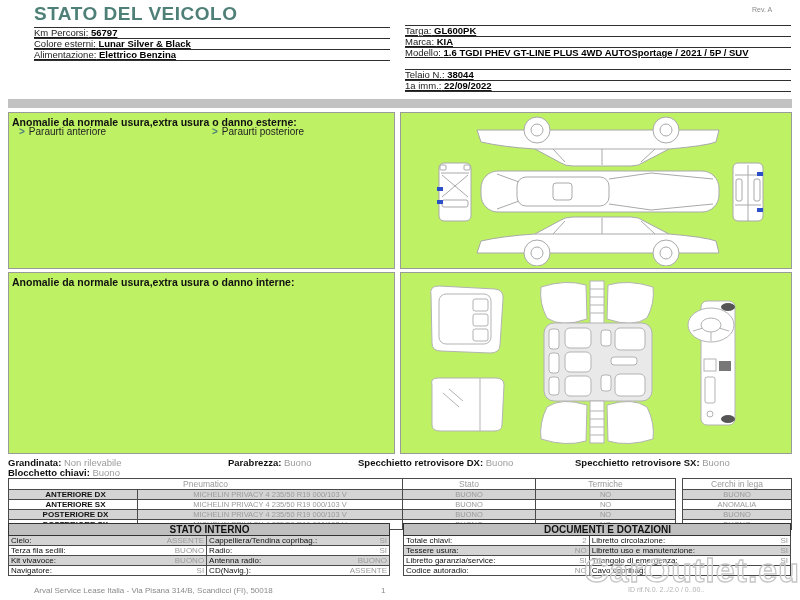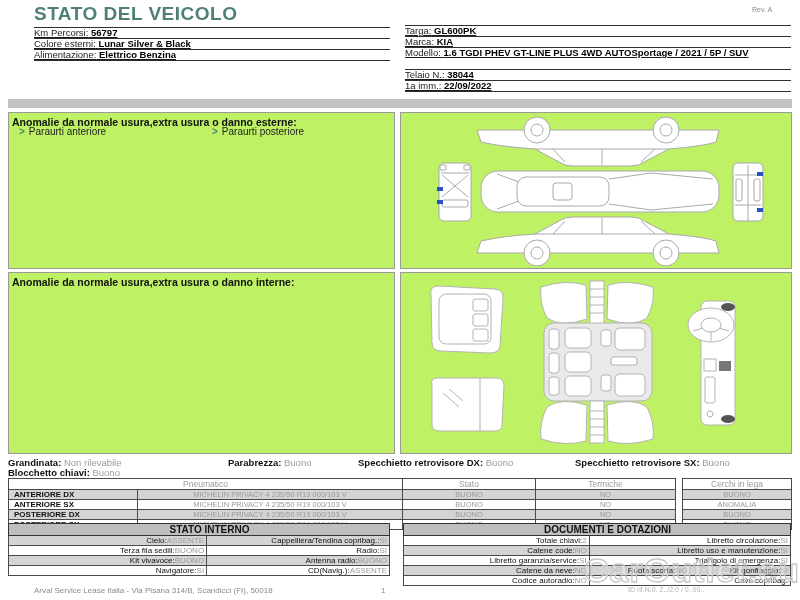--- a/index.html
+++ b/index.html
@@ -36,27 +36,27 @@
   .sum .slab{font-weight:bold;color:#111;}
   .sum .sval{color:#9b9b9b;}
 
   
   table{border-collapse:collapse;table-layout:fixed;position:absolute;}
   td,th{border:1px solid #4a4a4a;padding:0;overflow:hidden;white-space:nowrap;}
   .tyre-main{left:8px;top:478px;width:667px;}
   .tyre-cerchi{left:682px;top:478px;width:110px;}
   .tyre-main th,.tyre-cerchi th{height:8px;font-size:8.5px;font-weight:normal;color:#9a9a9a;text-align:center;background:#fff;}
   .tyre-main td,.tyre-cerchi td{height:7px;font-size:7.5px;color:#9a9a9a;text-align:center;}
-  .tyre-main td.pos{text-align:left;font-weight:bold;color:#111;font-size:8px;padding-left:5px;}
+  .tyre-main td.pos{text-align:center;font-weight:bold;color:#111;font-size:8px;padding-left:5px;}
   tr.stripe td{background:#d4d4d4;}
 
   .bt{top:523px;}
   .bt td.hdr{background:#bfbfbf;border:1px solid #333;text-align:center;font-weight:bold;font-size:10px;color:#111;height:11px;padding-left:21px;}
   .bt td.cell{height:9px;font-size:8px;color:#111;}
-  .bt .cw{display:flex;justify-content:flex-end;align-items:center;height:100%;padding:0 2px;}
+  .bt .cw{display:flex;justify-content:space-between;align-items:center;height:100%;padding:0 2px;}
   .bt .v{color:#9a9a9a;}
   .bt-left{left:8px;width:382px;}
   .bt-right{left:403px;width:388px;}
 
   
   .footer{top:586px;left:34px;font-size:8px;color:#8a8a8a;white-space:nowrap;}
   .pagenum{top:586px;left:381px;font-size:8px;color:#8a8a8a;}
   .wm{top:551px;left:584px;font-size:34px;font-weight:bold;letter-spacing:1px;
       color:rgba(255,255,255,0.30);-webkit-text-stroke:1.3px #c6c6c6;z-index:9;pointer-events:none;}
   .wmsub{top:586px;left:628px;font-size:7px;color:#b3b3b3;z-index:9;}
@@ -374,61 +374,41 @@
     <td class="cell" colspan="2">
           <div class="cw">
             <span>Libretto circolazione:</span>
             <span class="v">SI</span>
           </div>
         </td>
   </tr>
   <tr class="stripe">
     <td class="cell">
           <div class="cw">
-            <span>Catene code:</span>
+            <span>Tessere usura:</span>
             <span class="v">NO</span>
           </div>
         </td>
     <td class="cell" colspan="2">
           <div class="cw">
             <span>Libretto uso e manutenzione:</span>
             <span class="v">SI</span>
           </div>
         </td>
   </tr>
   <tr>
     <td class="cell">
           <div class="cw">
             <span>Libretto garanzia/service:</span>
             <span class="v">SI</span>
           </div>
         </td>
     <td class="cell" colspan="2">
           <div class="cw">
             <span>Triangolo di emergenza:</span>
-            <span class="v">SI</span>
-          </div>
-        </td>
-  </tr>
-  <tr class="stripe">
-    <td class="cell">
-          <div class="cw">
-            <span>Catene da neve:</span>
-            <span class="v">NO</span>
-          </div>
-        </td>
-    <td class="cell">
-          <div class="cw">
-            <span>Ruota scorta:</span>
-            <span class="v">NO</span>
-          </div>
-        </td>
-    <td class="cell">
-          <div class="cw">
-            <span>Kit gonfiaggio:</span>
             <span class="v">SI</span>
           </div>
         </td>
   </tr>
   <tr>
     <td class="cell">
           <div class="cw">
             <span>Codice autoradio:</span>
             <span class="v">NO</span>
           </div>

